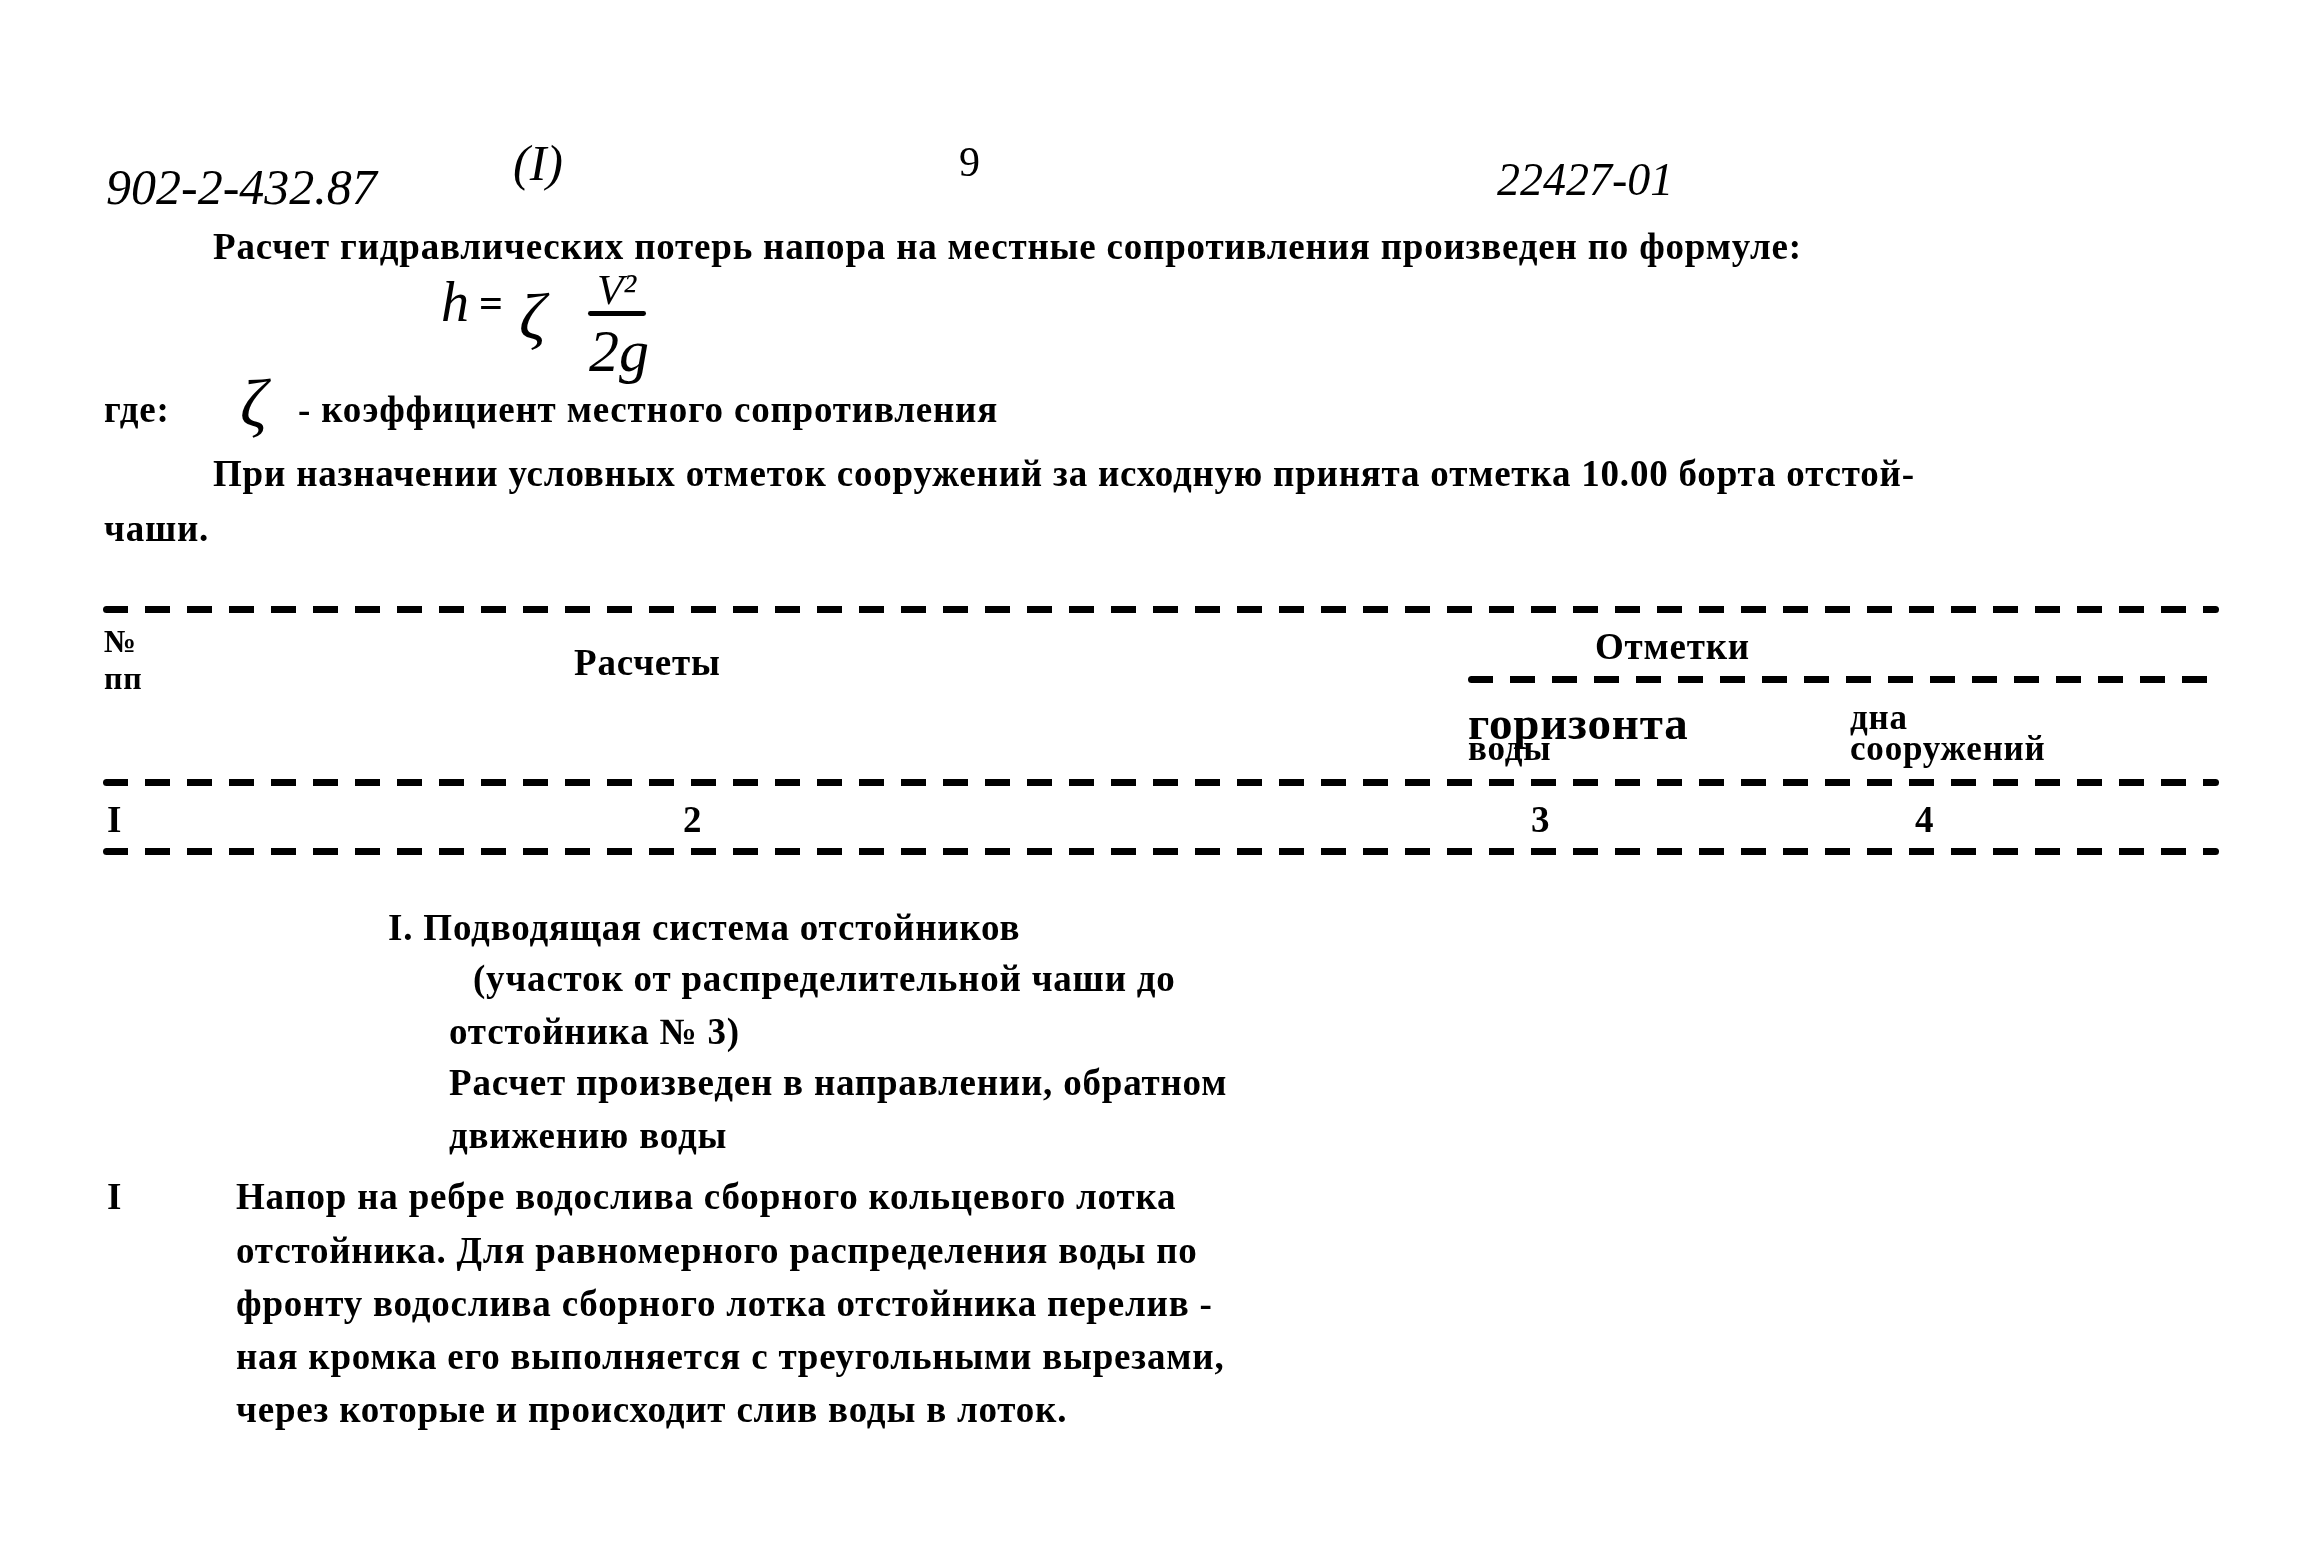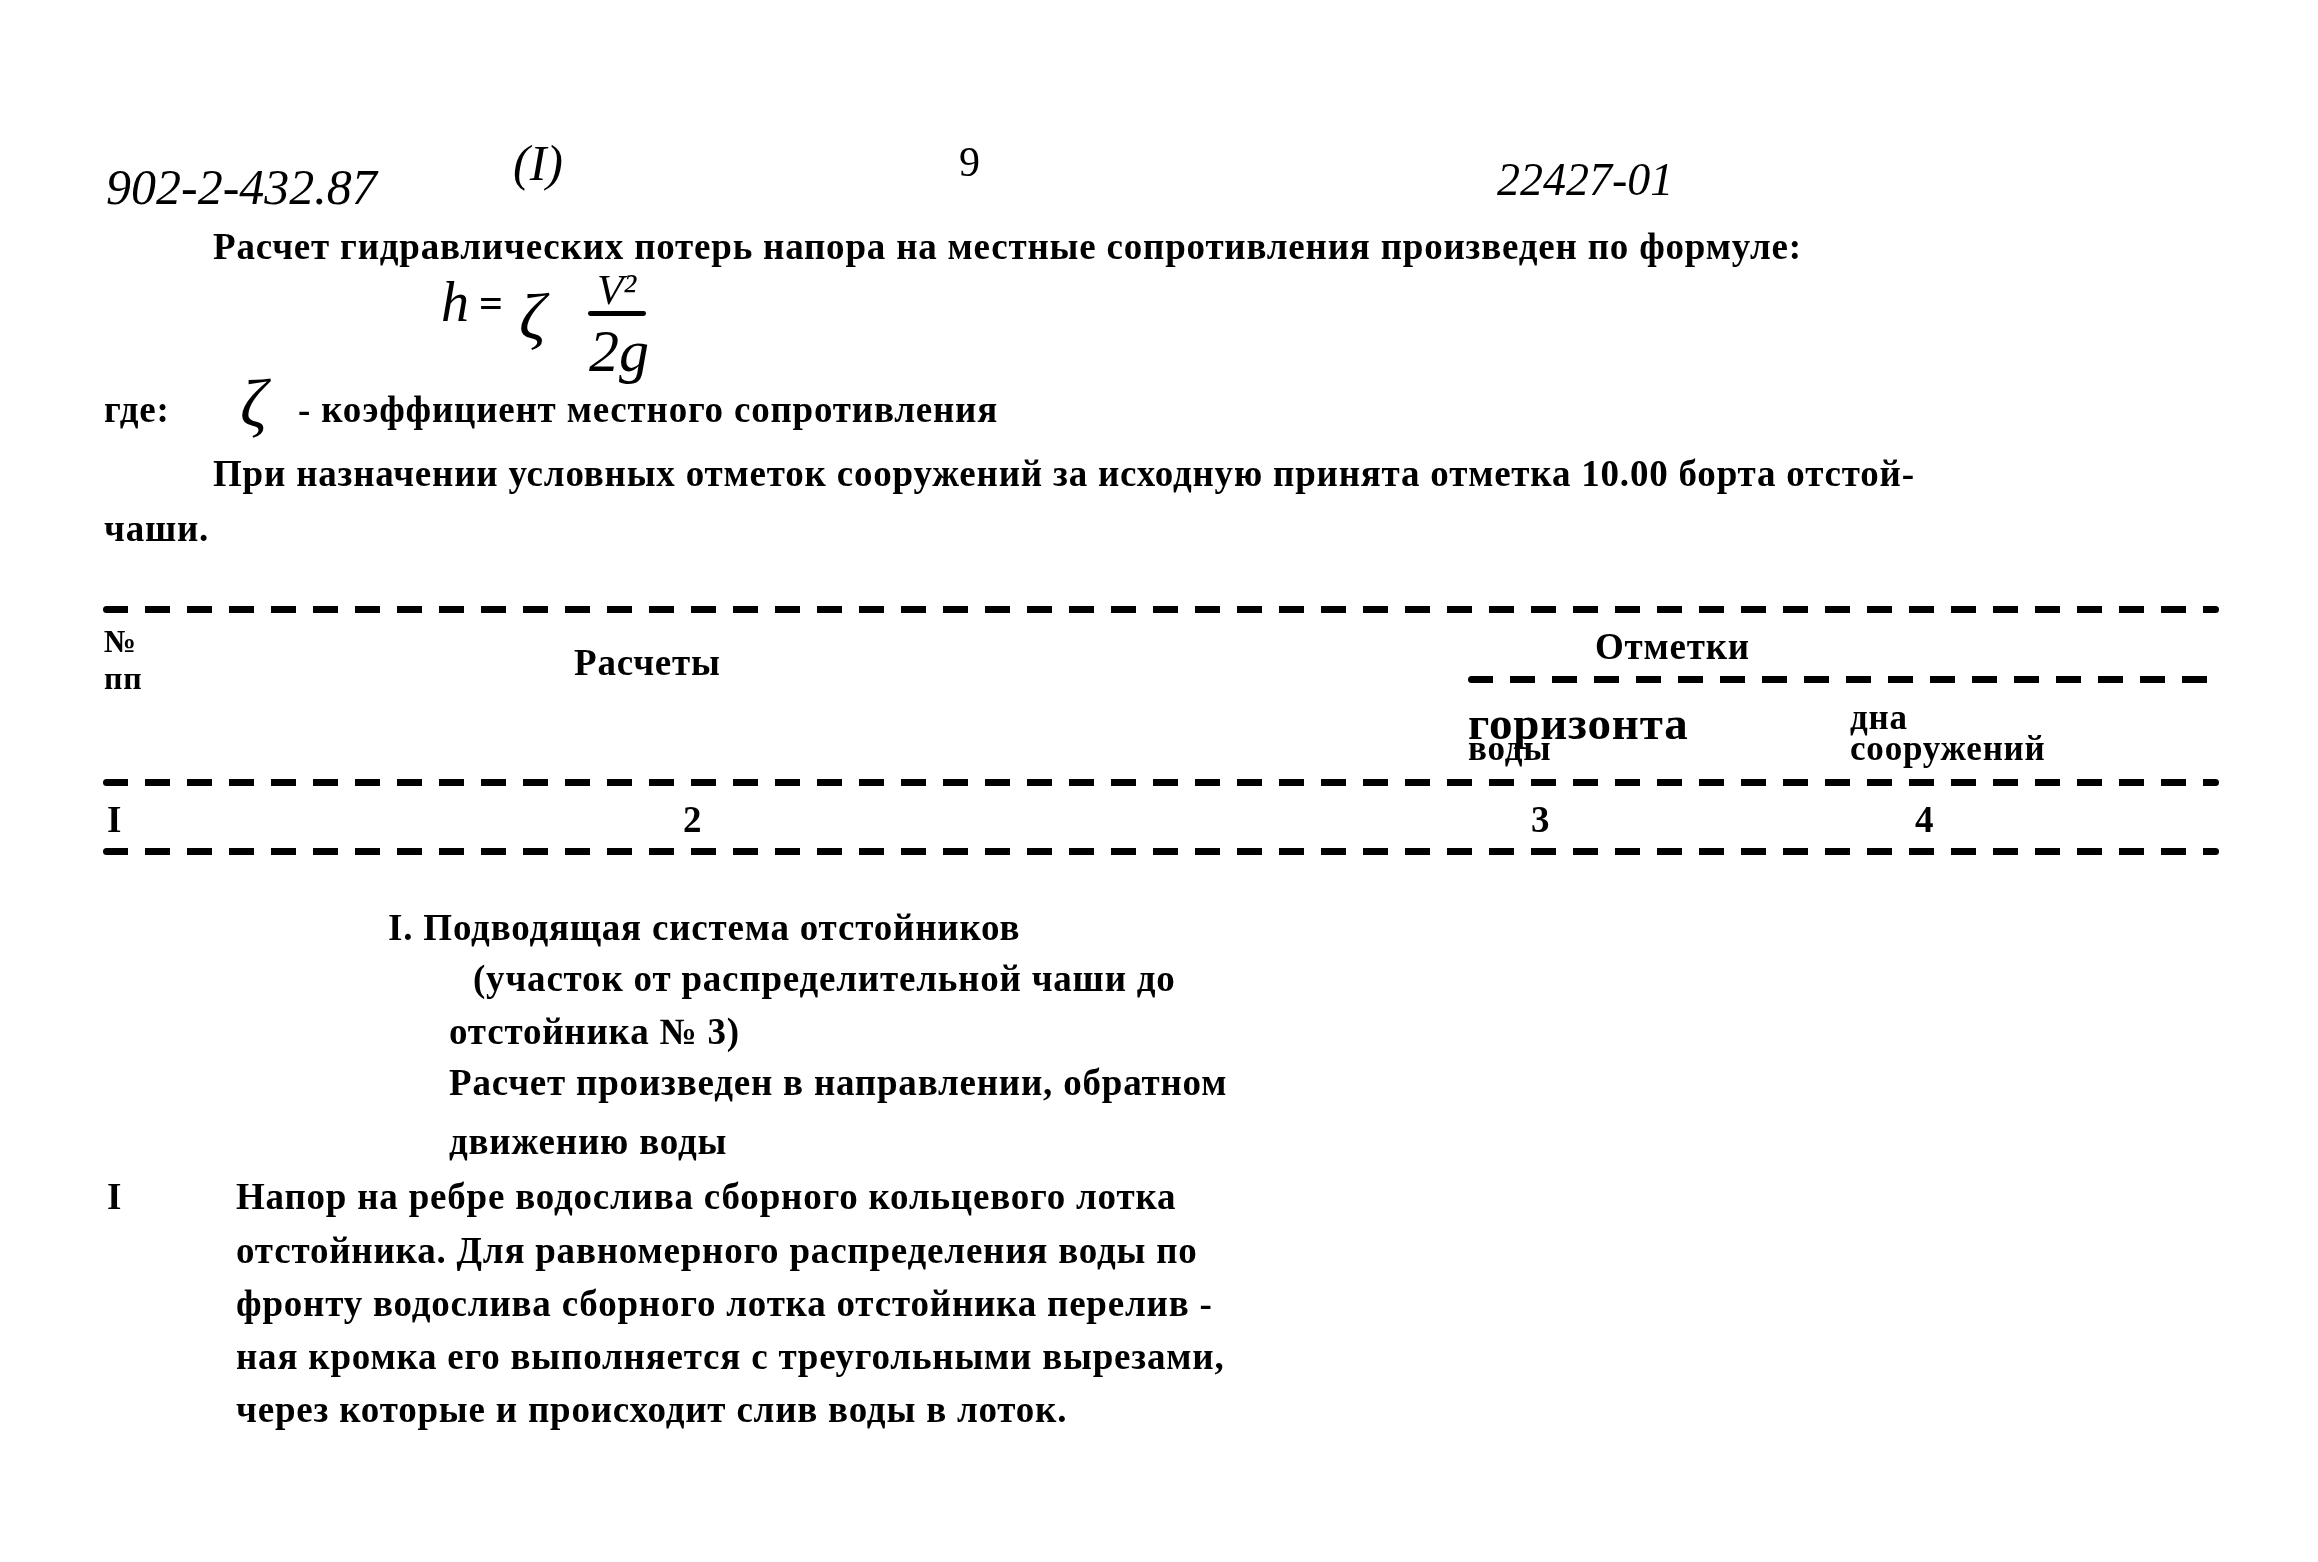--- a/index.html
+++ b/index.html
@@ -64,21 +64,21 @@
 <div class="t" style="left:1531px; top:801px;">3</div>
 <div class="t" style="left:1915px; top:801px;">4</div>
 
 <div class="dash" style="left:103px; top:848px; width:2116px;"></div>
 
 <div>
   <div class="t" style="left:388px; top:909px;">I. Подводящая система отстойников</div>
   <div class="t" style="left:449px; top:960px;margin-left:24px;">(участок от распределительной чаши до</div>
   <div class="t" style="left:449px; top:1013px;">отстойника № 3)</div>
   <div class="t" style="left:449px; top:1064px;">Расчет произведен в направлении, обратном</div>
-  <div class="t" style="left:449px; top:1117px;margin-top:6px;">движению воды</div>
+  <div class="t" style="left:449px; top:1117px;">движению воды</div>
 </div>
 
 <div>
   <div class="t" style="left:107px; top:1178px;">I</div>
   <div class="t" style="left:236px; top:1178px;">Напор на ребре водослива сборного кольцевого лотка</div>
   <div class="t" style="left:236px; top:1232px;">отстойника. Для равномерного распределения воды по</div>
   <div class="t" style="left:236px; top:1285px;">фронту водослива сборного лотка отстойника перелив -</div>
   <div class="t" style="left:236px; top:1338px;">ная кромка его выполняется с треугольными вырезами,</div>
   <div class="t" style="left:236px; top:1391px;">через которые и происходит слив воды в лоток.</div>
 </div>

